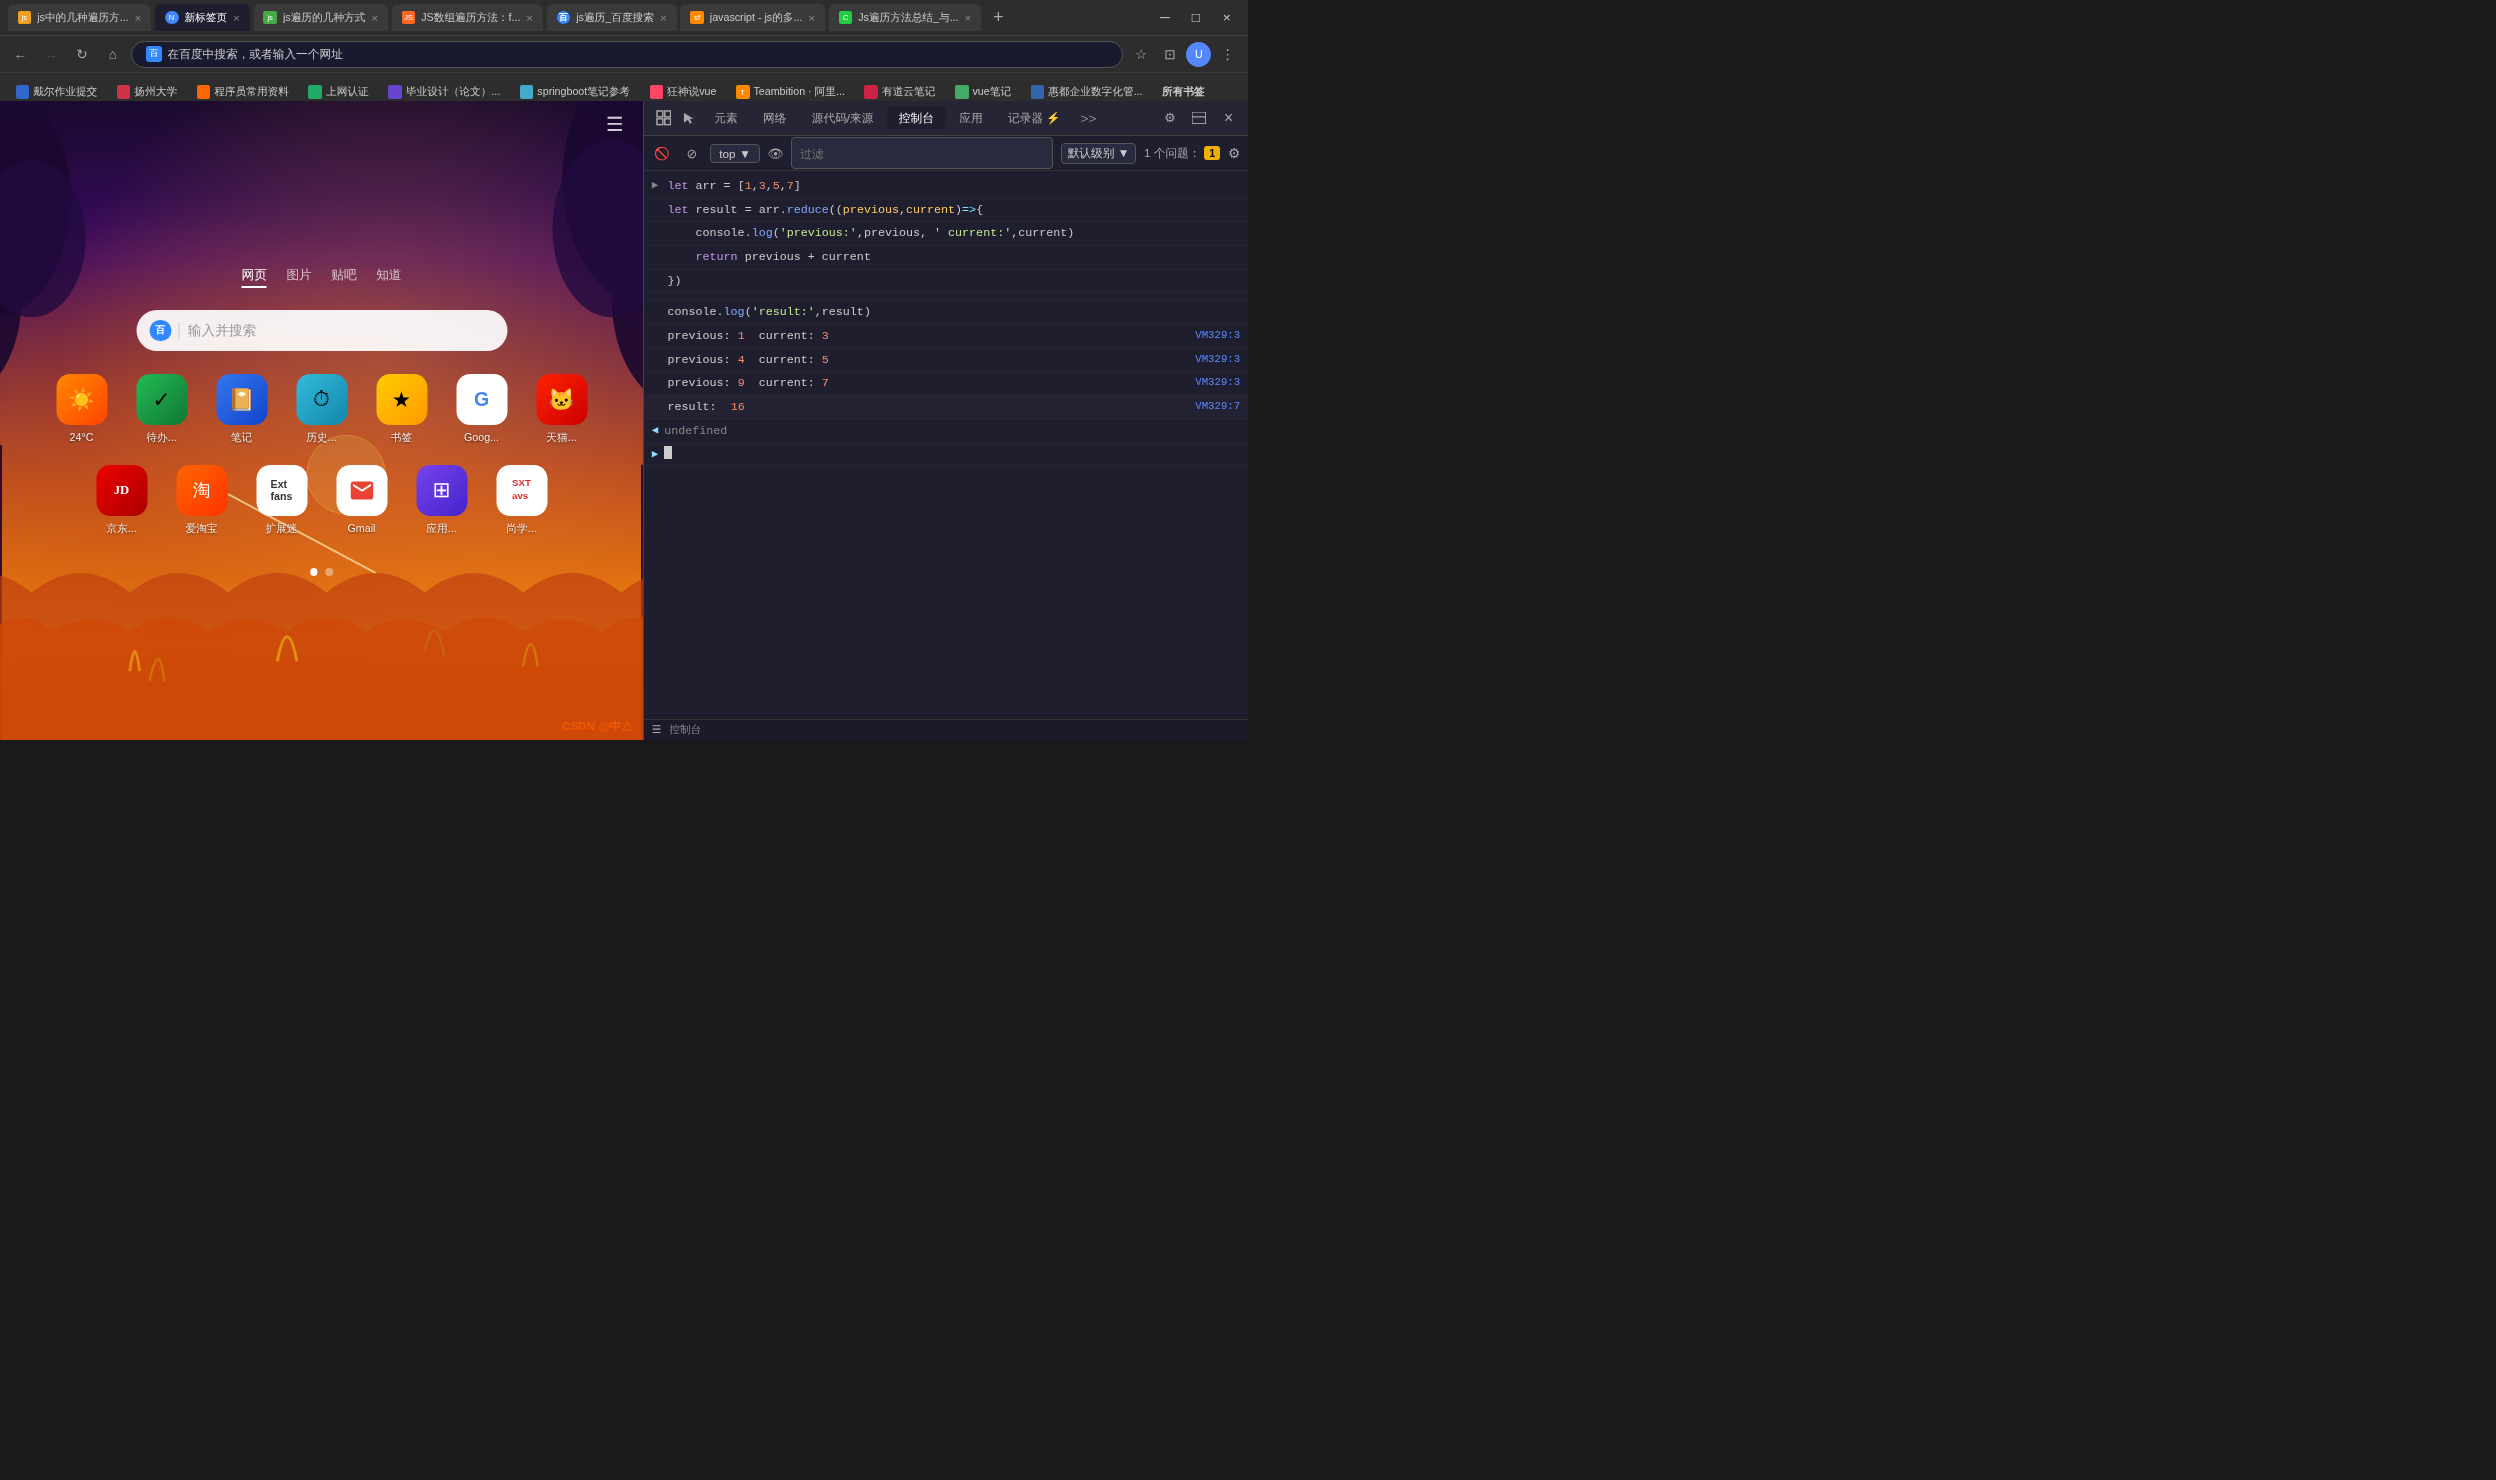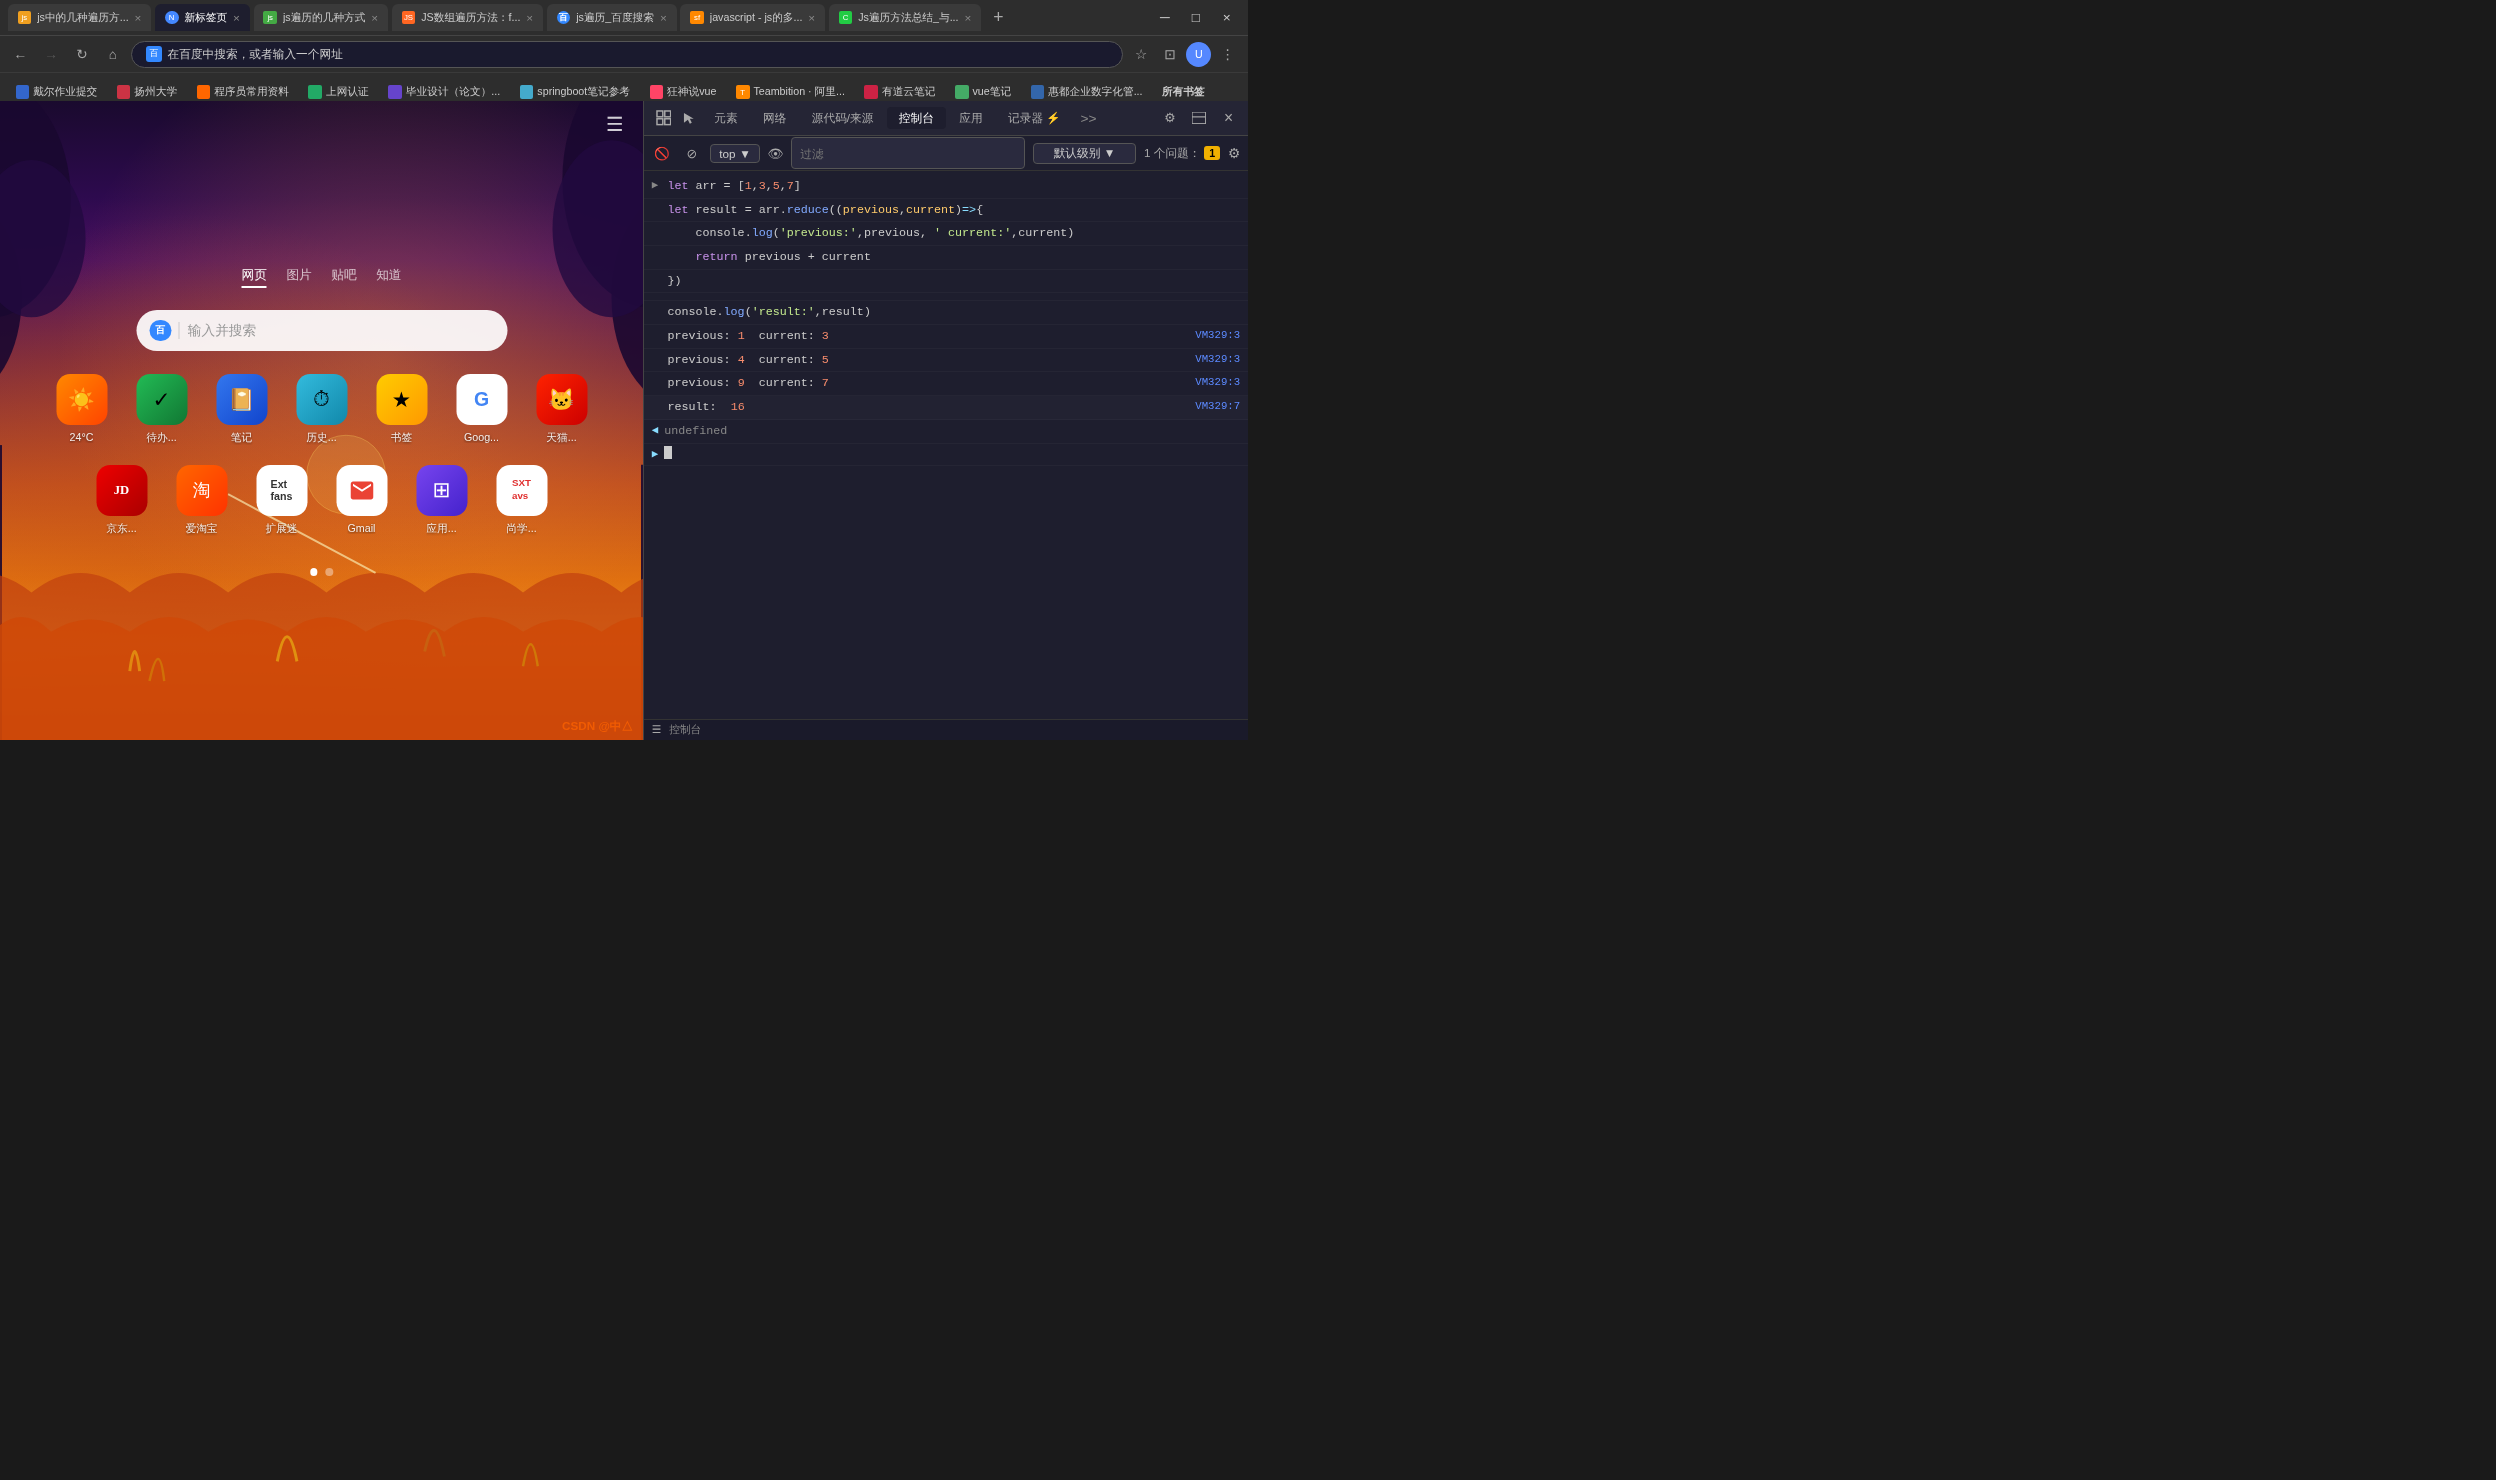--- a/index.html
+++ b/index.html
@@ -278,21 +278,21 @@
       border-radius: 3.9px;
       height: 32px;
       padding: 0 7.8px;
       color: #ccc;
       font-size: 11.7px;
     }
     .level-selector {
       background: #2a2a3e;
       border: 1px solid #555;
       border-radius: 3.9px;
-      padding: 2px 20px;
+      padding: 2px 6px;
       color: #ccc;
       font-size: 11.7px;
       cursor: pointer;
     }
     .issues-badge {
       display: flex;
       align-items: flex-start;
       gap: 3.9px;
       color: #aaa;
       font-size: 11.7px;

